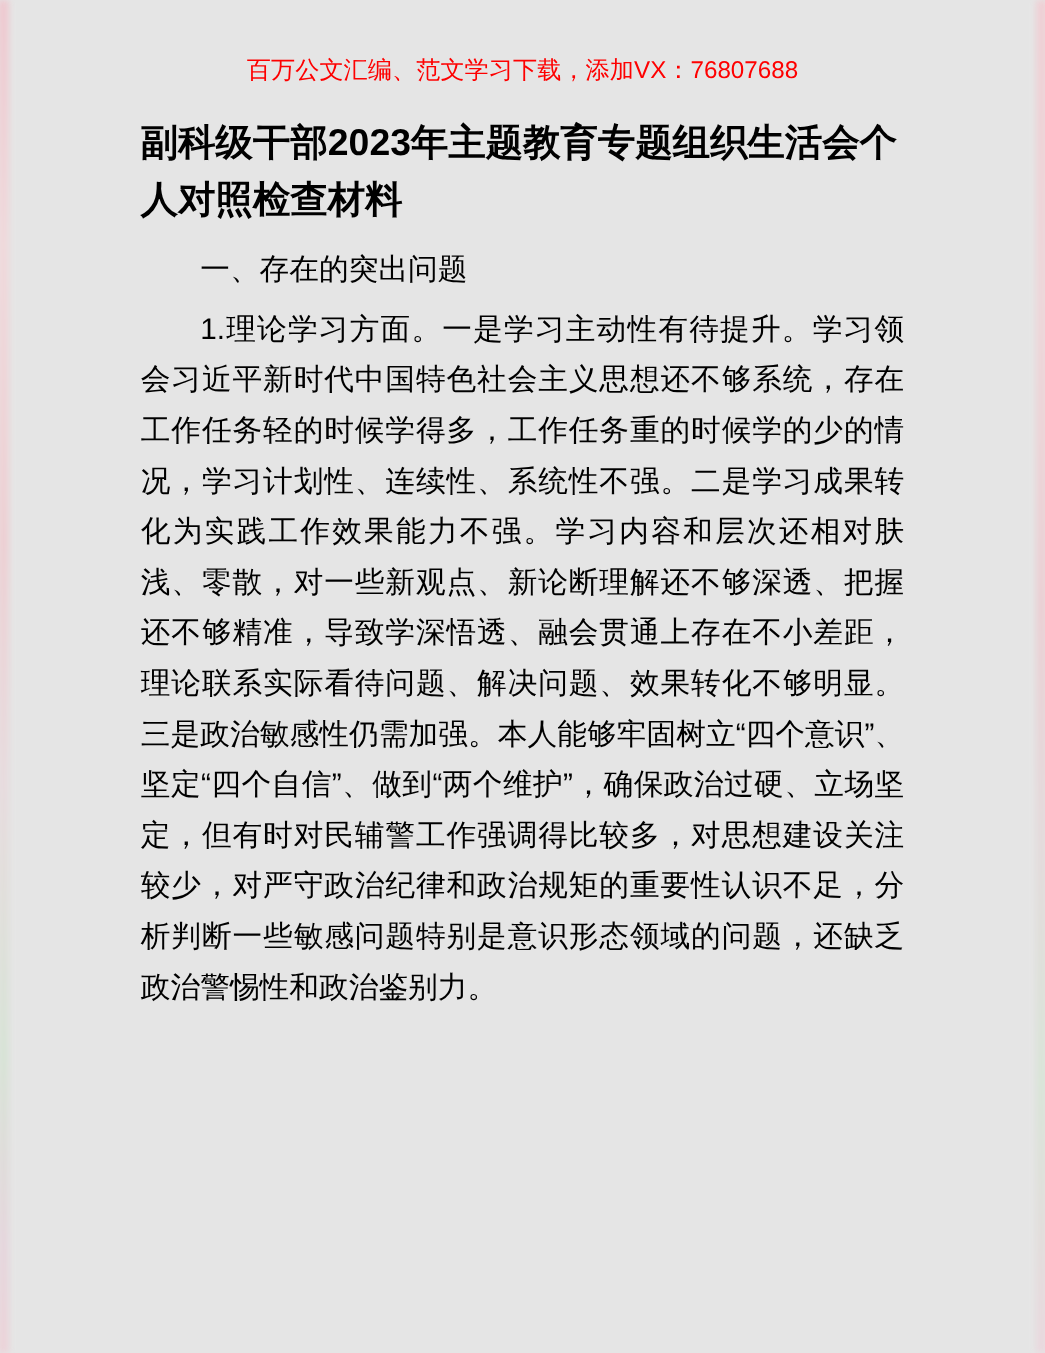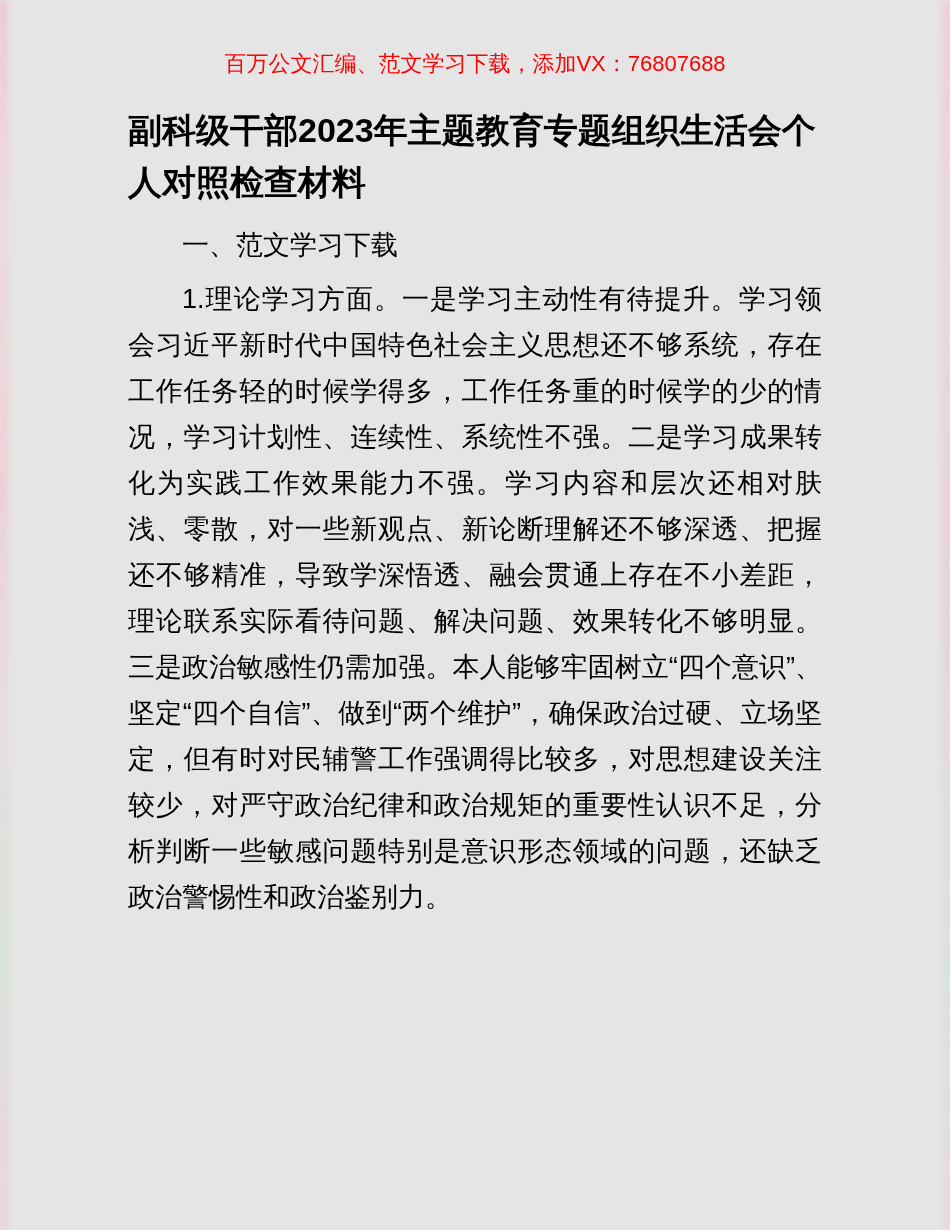--- a/index.html
+++ b/index.html
@@ -74,17 +74,17 @@
 <div class="page" style="background: #e5e5e5;">
   <div class="edge left"></div>
   <div class="edge right"></div>
 
   <div class="content" style="color: rgb(0, 0, 0);">
     <div class="notice" style="color: rgb(254, 0, 0);">百万公文汇编、范文学习下载，添加VX：76807688</div>
 
     <h1 class="title">副科级干部2023年主题教育专题组织生活会个人对照检查材料</h1>
 
 
-    <p class="para section-heading">一、范文学习下载</p>
+    <p class="para section-heading">一、存在的突出问题</p>
 
     <p class="para">1.理论学习方面。一是学习主动性有待提升。学习领会习近平新时代中国特色社会主义思想还不够系统，存在工作任务轻的时候学得多，工作任务重的时候学的少的情况，学习计划性、连续性、系统性不强。二是学习成果转化为实践工作效果能力不强。学习内容和层次还相对肤浅、零散，对一些新观点、新论断理解还不够深透、把握还不够精准，导致学深悟透、融会贯通上存在不小差距，理论联系实际看待问题、解决问题、效果转化不够明显。三是政治敏感性仍需加强。本人能够牢固树立“四个意识”、坚定“四个自信”、做到“两个维护”，确保政治过硬、立场坚定，但有时对民辅警工作强调得比较多，对思想建设关注较少，对严守政治纪律和政治规矩的重要性认识不足，分析判断一些敏感问题特别是意识形态领域的问题，还缺乏政治警惕性和政治鉴别力。</p>
   </div>
 </div>
 
 </body></html>

